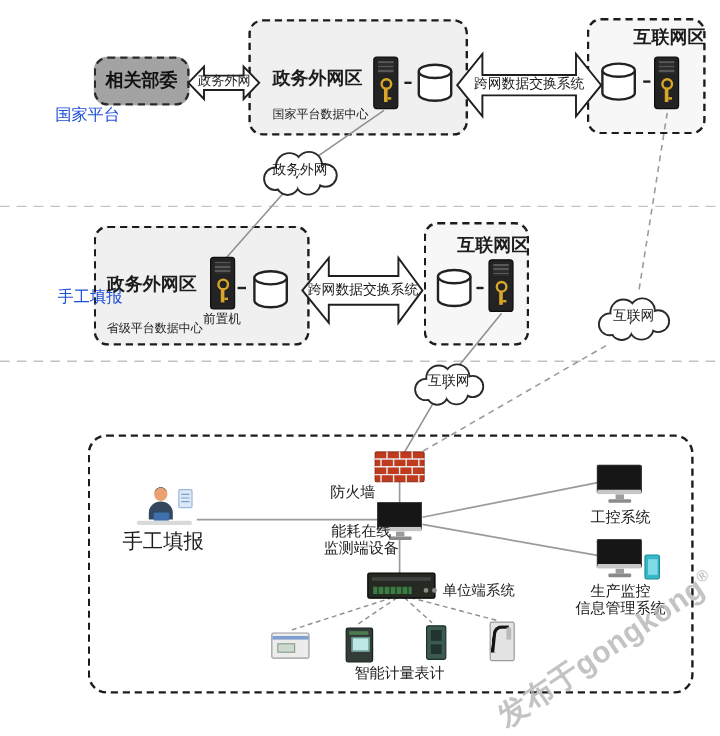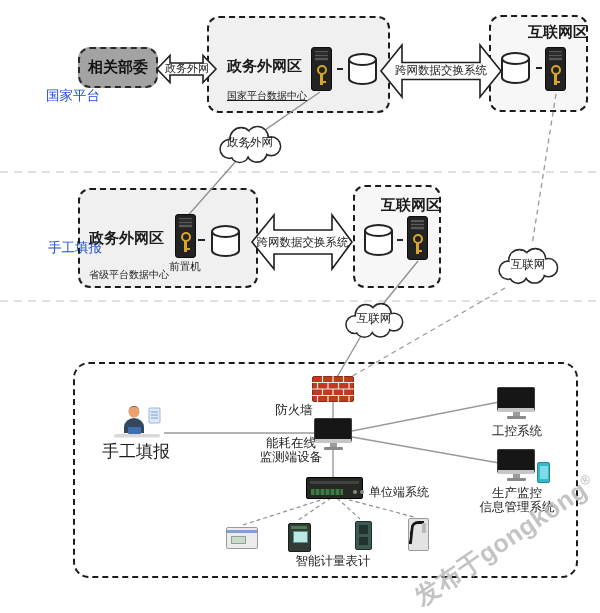--- a/index.html
+++ b/index.html
@@ -217,35 +217,35 @@
   <div class="meter1" style="left:226px;top:527px;"></div>
   <div class="meter2" style="left:288px;top:523px;"></div>
   <div class="meter3" style="left:355px;top:521px;"></div>
   <div class="meter4" style="left:408px;top:518px;"></div>
 
   <div class="section-lbl" style="left:46px;top:86px;">国家平台</div>
   <div class="section-lbl" style="left:48px;top:238px;">手工填报</div>
 
   <div class="lbl" style="left:159px;top:62px;width:56px;font-size:11px;">政务外网</div>
   <div class="lbl bold15" style="left:227px;top:57px;text-align:left;">政务外网区</div>
-  <div class="lbl sub10" style="left:227px;top:90px;text-align:center;text-decoration:underline;">国家平台数据中心</div>
+  <div class="lbl sub10" style="left:227px;top:90px;text-align:center;">国家平台数据中心</div>
   <div class="lbl" style="left:394px;top:64px;width:94px;font-size:11.5px;">跨网数据交换系统</div>
   <div class="lbl bold15" style="left:489px;top:23px;width:99px;">互联网区</div>
   <div class="lbl" style="left:210px;top:136px;width:80px;font-size:11.5px;">政务外网</div>
 
   <div class="lbl bold15" style="left:89px;top:229px;text-align:left;">政务外网区</div>
   <div class="lbl" style="left:163px;top:260px;width:44px;font-size:10.5px;">前置机</div>
   <div class="lbl sub10" style="left:89px;top:269px;text-align:left;">省级平台数据中心</div>
   <div class="lbl" style="left:255px;top:236px;width:95px;font-size:11.5px;">跨网数据交换系统</div>
   <div class="lbl bold15" style="left:353px;top:196px;width:88px;">互联网区</div>
   <div class="lbl" style="left:343px;top:312px;width:62px;font-size:11.5px;">互联网</div>
   <div class="lbl" style="left:496px;top:258px;width:64px;font-size:11.5px;">互联网</div>
 
   <div class="lbl" style="left:269px;top:403px;width:50px;font-size:12.5px;font-family:Liberation Serif, serif;">防火墙</div>
-  <div class="lbl twoline" style="left:258px;top:436px;width:66px;font-size:12.5px;">
+  <div class="lbl twoline" style="left:268px;top:436px;width:66px;font-size:12.5px;">
     <span>能耗在线</span>
     <span>监测端设备</span>
   </div>
   <div class="lbl" style="left:102px;top:442px;width:62px;font-size:17px;">手工填报</div>
   <div class="lbl" style="left:488px;top:424px;width:58px;font-size:12.5px;">工控系统</div>
   <div class="lbl twoline" style="left:476px;top:486px;width:82px;font-size:12.5px;">
     <span>生产监控</span>
     <span>信息管理系统</span>
   </div>
   <div class="lbl" style="left:361px;top:486px;width:76px;font-size:12px;">单位端系统</div>

